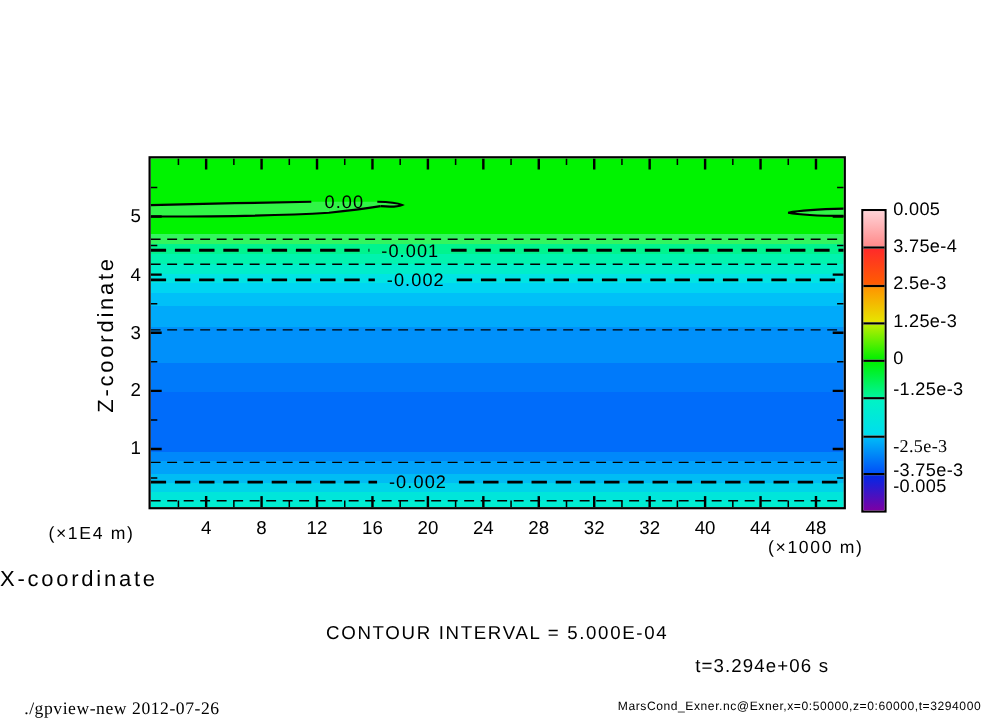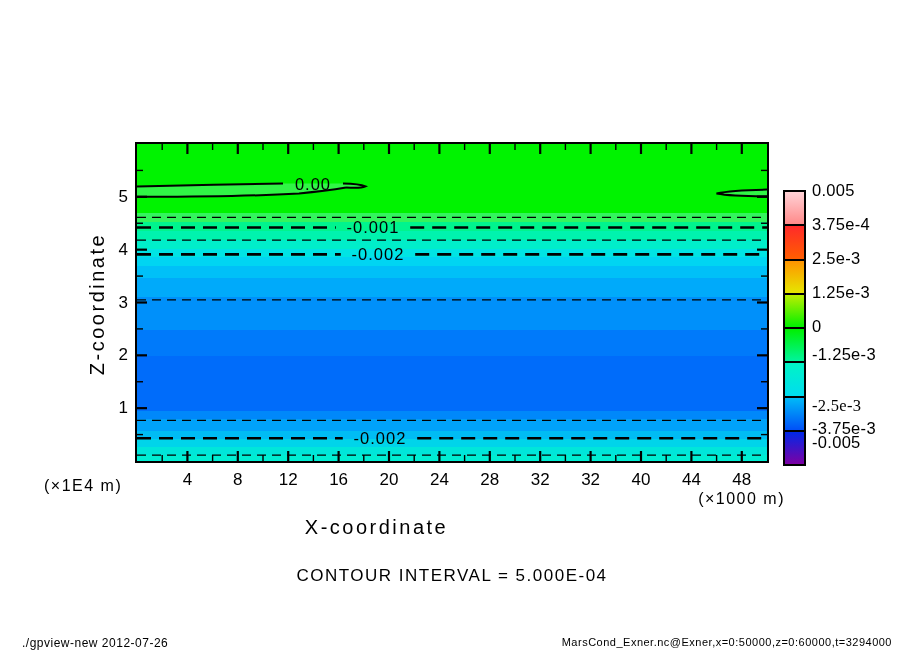--- a/index.html
+++ b/index.html
@@ -3,40 +3,40 @@
 <meta charset="utf-8">
 <style>
   html,body{margin:0;padding:0;background:#fff;}
   .page{position:relative;width:904px;height:654px;background:#ffffff;overflow:hidden;
         font-family:"Liberation Sans",sans-serif;color:#000;}
   .title{position:absolute;top:80px;left:0;width:904px;text-align:center;
          font-size:24px;letter-spacing:2.5px;word-spacing:8px;}
   .plot{position:absolute;left:135px;top:142px;width:634px;height:321px;
         border:2px solid #000;box-sizing:border-box;}
   .plot svg{position:absolute;left:0;top:0;display:block;}
-  .xlabel{position:absolute;top:516px;left:0;width:753px;text-align:center;
+  .xlabel{position:absolute;top:516px;left:0;width:753px;
           font-size:20px;letter-spacing:2.5px;}
   .ylabel{position:absolute;left:16px;top:292px;width:164px;height:24px;text-align:center;
           font-size:20px;letter-spacing:2.5px;transform:rotate(-90deg);transform-origin:center;}
   .yunit{position:absolute;left:44px;top:477px;font-size:16px;letter-spacing:1.5px;}
   .xunit{position:absolute;left:645px;top:490px;width:140px;text-align:right;
          font-size:16px;letter-spacing:1.5px;}
   .xticklabel{position:absolute;width:44px;top:470px;text-align:center;font-size:17px;}
   .yticklabel{position:absolute;width:38px;height:20px;line-height:20px;left:90px;
               text-align:right;font-size:17px;}
   .cbar{position:absolute;left:783px;top:190px;width:19px;height:272px;
         border:2px solid #000;box-sizing:content-box;display:flex;flex-direction:column;}
   .cbar .seg{flex:1;}
   .cbar .seg + .seg{border-top:2px solid #000;}
   .cbarlabel{position:absolute;left:812px;height:20px;line-height:20px;font-size:16.5px;
              letter-spacing:0.3px;white-space:nowrap;}
   .cinterval{position:absolute;top:566px;left:0;width:904px;text-align:center;
              font-size:17px;letter-spacing:1.5px;}
   .time{position:absolute;left:632px;top:596px;font-size:17px;letter-spacing:1px;}
-  .footer-left{position:absolute;left:22px;top:636px;font-size:12px;letter-spacing:0.5px;}
+  .footer-left{position:absolute;left:22px;top:636px;font-size:16px;letter-spacing:0.5px;font-family:Liberation Serif, serif;}
   .footer-right{position:absolute;right:12px;top:636px;font-size:11px;letter-spacing:0.5px;}
 </style>
 </head>
 <body>
 
 <div class="page">
 
   <div class="plot" id="plot-area" style="background: linear-gradient(rgb(0, 243, 0) 0%, rgb(0, 243, 0) 21.67%, rgb(51, 245, 94) 21.67%, rgb(51, 245, 94) 24.5%, rgb(0, 244, 142) 24.5%, rgb(0, 244, 142) 27.5%, rgb(0, 243, 174) 27.5%, rgb(0, 243, 174) 30.33%, rgb(0, 238, 202) 30.33%, rgb(0, 238, 202) 33.17%, rgb(0, 228, 228) 33.17%, rgb(0, 228, 228) 35.67%, rgb(0, 213, 242) 35.67%, rgb(0, 213, 242) 38.5%, rgb(0, 192, 248) 38.5%, rgb(0, 192, 248) 42.33%, rgb(0, 170, 250) 42.33%, rgb(0, 170, 250) 48.33%, rgb(0, 144, 250) 48.33%, rgb(0, 144, 250) 58.67%, rgb(0, 122, 250) 58.67%, rgb(0, 122, 250) 67%, rgb(0, 108, 250) 67%, rgb(0, 108, 250) 84.33%, rgb(0, 136, 250) 84.33%, rgb(0, 136, 250) 86.83%, rgb(0, 162, 250) 86.83%, rgb(0, 162, 250) 90.5%, rgb(0, 188, 244) 90.5%, rgb(0, 188, 244) 93%, rgb(0, 212, 234) 93%, rgb(0, 212, 234) 95.67%, rgb(0, 230, 218) 95.67%, rgb(0, 230, 218) 98.17%, rgb(0, 238, 210) 98.17%, rgb(0, 238, 210) 100%);">
     <svg id="plot-svg" width="630" height="317" viewBox="0 0 630 317">
         <path d="M 0 42.5 C 45 41.5 100 40 146 39.4 L 206 39.4 C 217 39.6 225 40.8 228.5 42.3 C 225 43.8 217 44.1 209 43.4 C 198 45.2 182 47.4 162 49.4 C 115 52.2 55 52.9 0 52.8 Z" fill="#30f546" stroke="none"></path>
@@ -144,20 +144,21 @@
       <div class="seg" style="background: linear-gradient(rgb(255, 148, 0), rgb(230, 230, 0));"></div>
       <div class="seg" style="background: linear-gradient(rgb(188, 238, 0), rgb(0, 240, 0));"></div>
       <div class="seg" style="background: linear-gradient(rgb(0, 240, 0), rgb(0, 244, 156));"></div>
       <div class="seg" style="background: linear-gradient(rgb(0, 244, 196), rgb(0, 220, 240));"></div>
       <div class="seg" style="background: linear-gradient(rgb(0, 186, 248), rgb(0, 80, 248));"></div>
       <div class="seg" style="background: linear-gradient(rgb(0, 40, 232), rgb(124, 0, 164));"></div>
     </div>
   <div id="cbar-labels"></div>
 
   <div class="cinterval">CONTOUR INTERVAL = 5.000E-04</div>
+  <div class="time">t=3.294e+06 s</div>
   <div class="footer-left">./gpview-new  2012-07-26</div>
   <div class="footer-right">MarsCond_Exner.nc@Exner,x=0:50000,z=0:60000,t=3294000</div>
 <div class="xticklabel" style="left: 165.4px;">4</div>
     <div class="xticklabel" style="left: 215.8px;">8</div>
     <div class="xticklabel" style="left: 266.2px;">12</div>
     <div class="xticklabel" style="left: 316.6px;">16</div>
     <div class="xticklabel" style="left: 367px;">20</div>
     <div class="xticklabel" style="left: 417.4px;">24</div>
     <div class="xticklabel" style="left: 467.8px;">28</div>
     <div class="xticklabel" style="left: 518.2px;">32</div>

